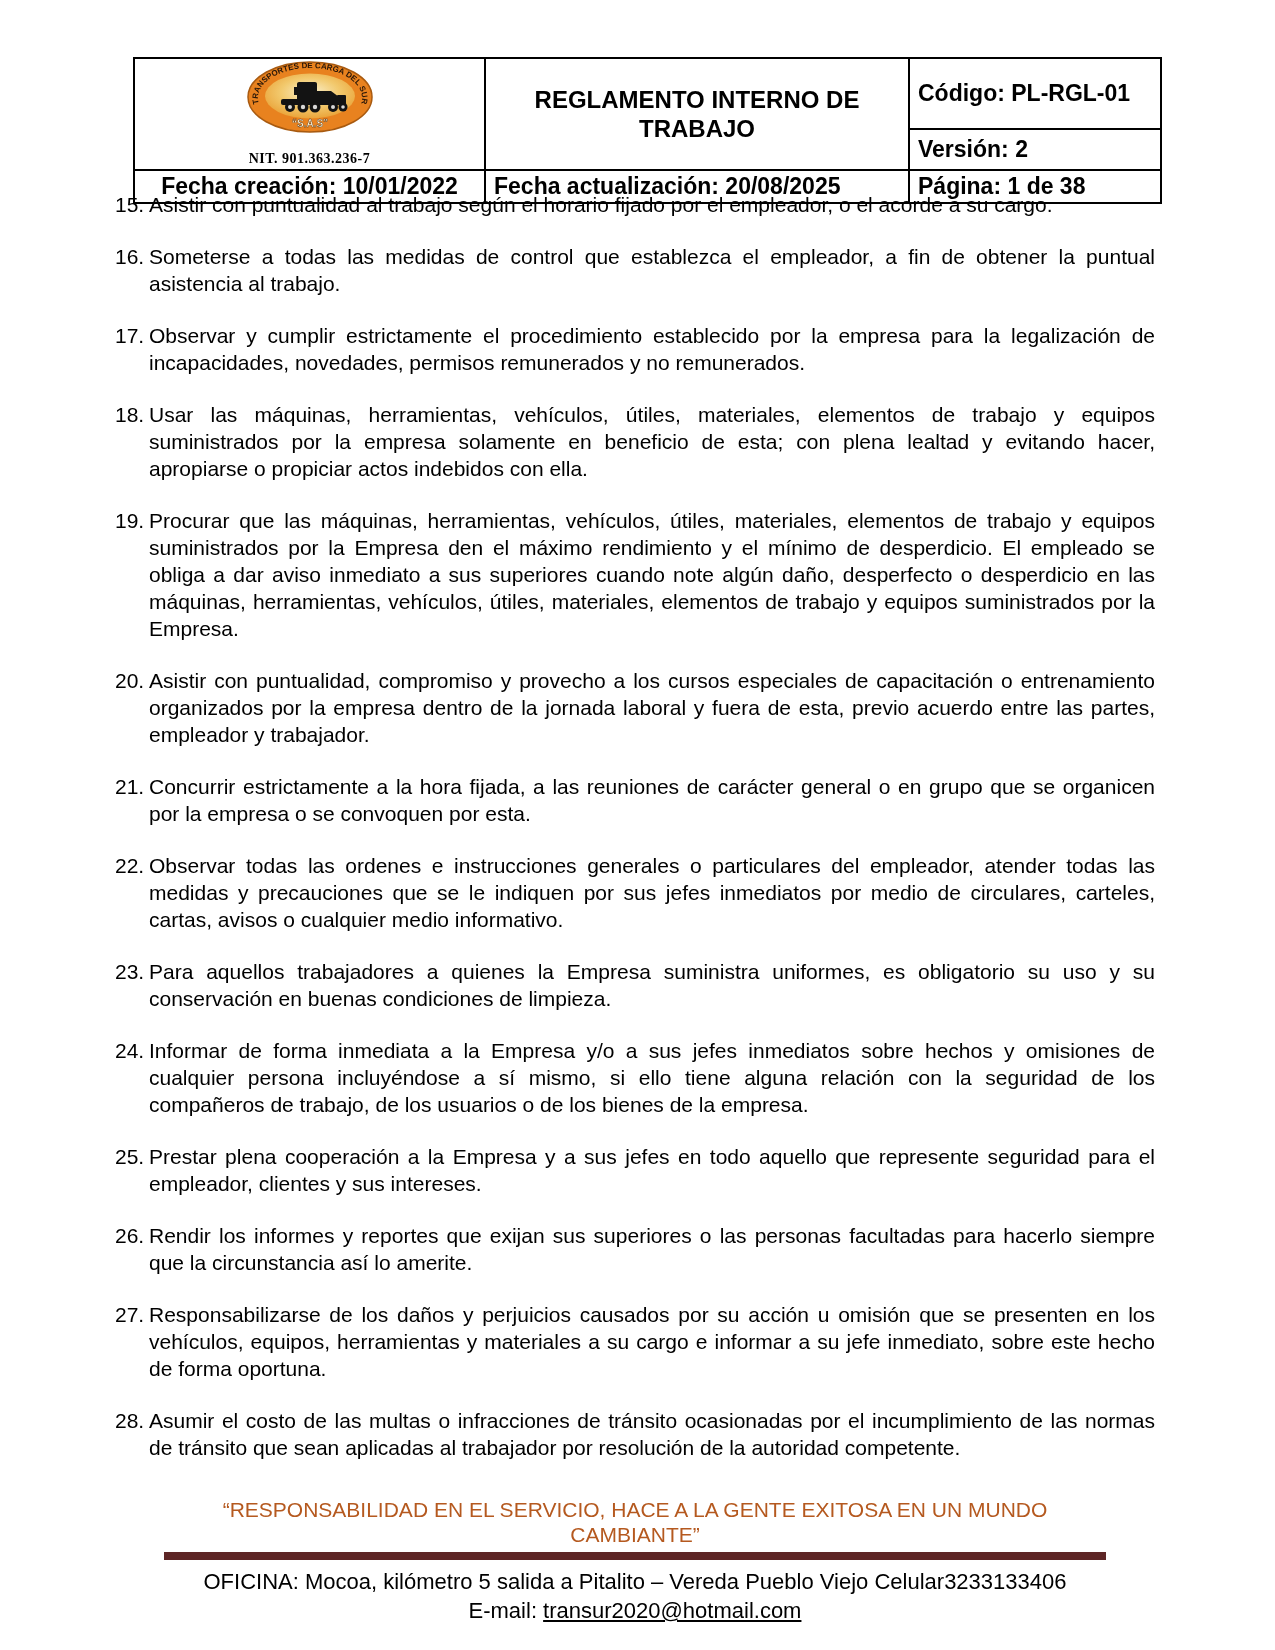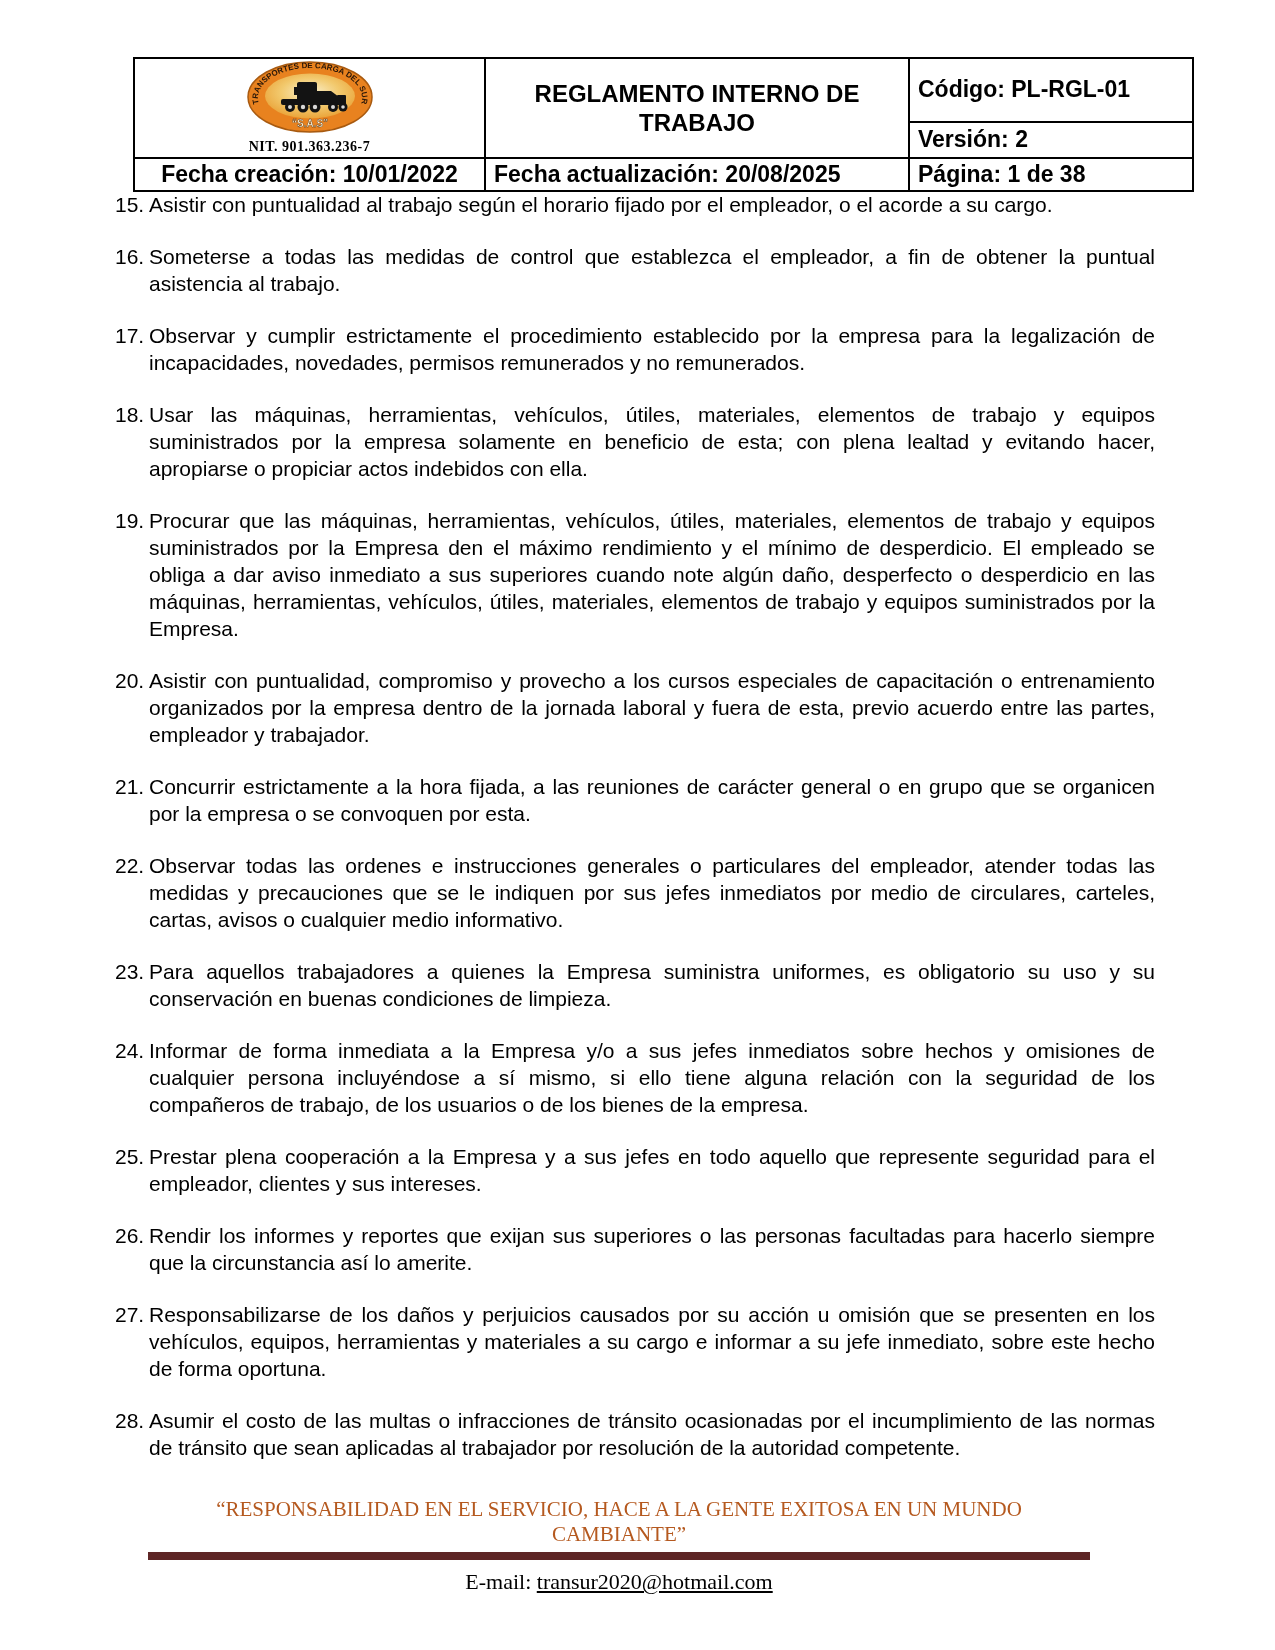--- a/index.html
+++ b/index.html
@@ -20,48 +20,48 @@
     border-collapse: collapse; table-layout: fixed;
   }
   .header-table td {
     border: 2px solid #000;
     font-weight: bold; font-size: 23px;
     padding: 2px 8px; vertical-align: middle;
     overflow: hidden;
   }
   td.logo-cell  { width: 351px; text-align: center; padding: 2px 4px; }
   td.title-cell { width: 424px; text-align: center; font-size: 24px; line-height: 29px; }
-  td.code-cell    { width: 284px; height: 58px; }
+  td.code-cell    { width: 252px; height: 58px; }
   td.version-cell { height: 31px; }
   td.fecha-cell   { height: 29px; white-space: nowrap; }
   td.fecha-c { text-align: center; padding: 2px 2px; border-radius: 15px; }
   td.pagina-cell  { white-space: nowrap; }
 
   .logo-wrap { display: flex; flex-direction: column; align-items: center; }
   .nit {
     font-family: "Liberation Serif", "DejaVu Serif", serif;
     font-weight: bold; font-size: 14px; letter-spacing: 0.5px;
-    margin-top: 4px;
+    margin-top: 16px;
   }
 
   
   .items {
     position: absolute; left: 115px; top: 191px; width: 1040px;
     list-style: none;
     font-size: 21px; line-height: 27px;
   }
   .item { display: flex; margin-bottom: 25px; }
   .item:last-child { margin-bottom: 1px; }
   .item .num { flex: 0 0 34px; }
   .item .txt { flex: 1 1 auto; text-align: justify; }
 
   
   .footer {
-    position: absolute; left: 99px; top: 1497px; width: 1040px;
-    font-family: Liberation Serif, serif;
+    position: absolute; left: 115px; top: 1497px; width: 1040px;
+    font-family: Liberation Sans, sans-serif;
     text-align: center;
   }
   .slogan {
     color: #b5591f;
     font-size: 21px; line-height: 25px;
     white-space: pre-line;
     margin: 0 auto;
   }
   .rule {
     width: 942px; height: 3px;
@@ -201,16 +201,17 @@
     <li class="item">
       <span class="num">28.</span>
       <span class="txt">Asumir el costo de las multas o infracciones de tránsito ocasionadas por el incumplimiento de las normas de tránsito que sean aplicadas al trabajador por resolución de la autoridad competente.</span>
     </li>
   </ol>
 
   <div class="footer">
     <div class="slogan">“RESPONSABILIDAD EN EL SERVICIO, HACE A LA GENTE EXITOSA EN UN MUNDO
 CAMBIANTE”</div>
     <div class="rule"></div>
+    <div class="office">OFICINA: Mocoa, kilómetro 5 salida a Pitalito – Vereda Pueblo Viejo Celular3233133406</div>
     <div class="email-line"><span>E-mail: </span><a class="email-link" href="#">transur2020@hotmail.com</a></div>
   </div>
 
 </div>
 
 </body></html>

